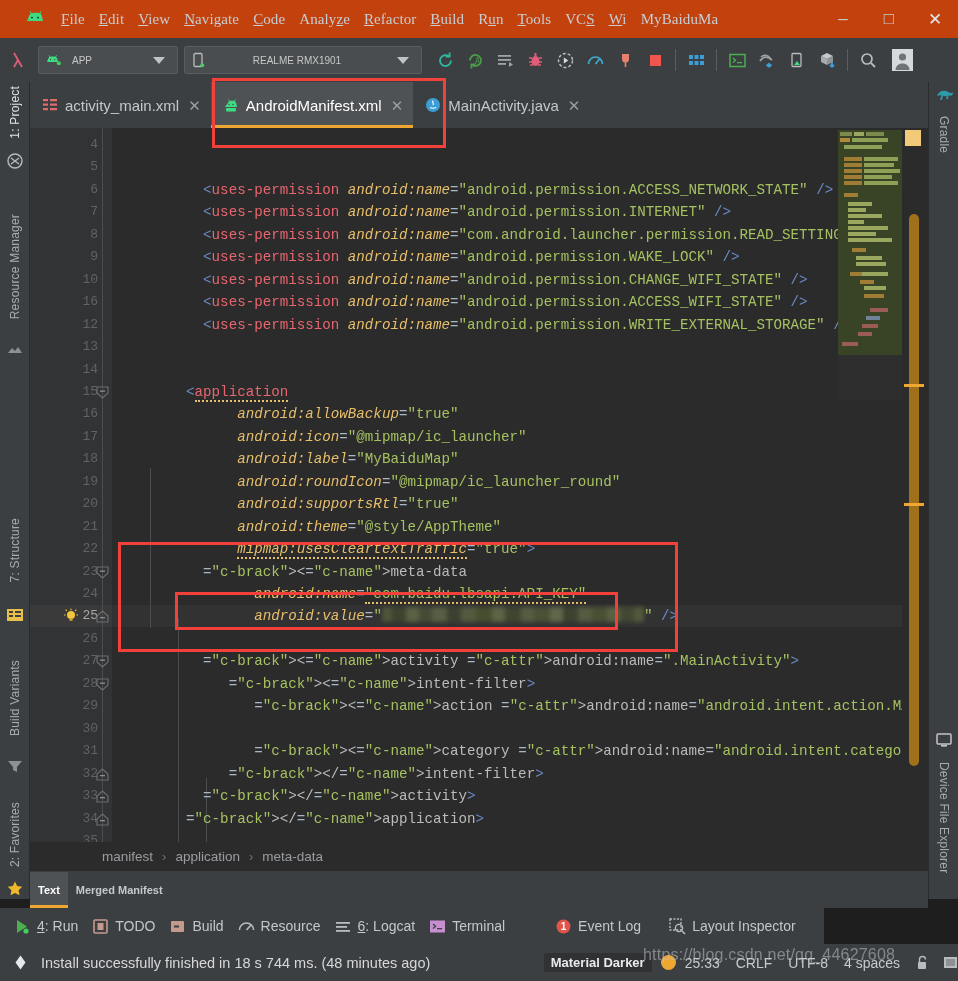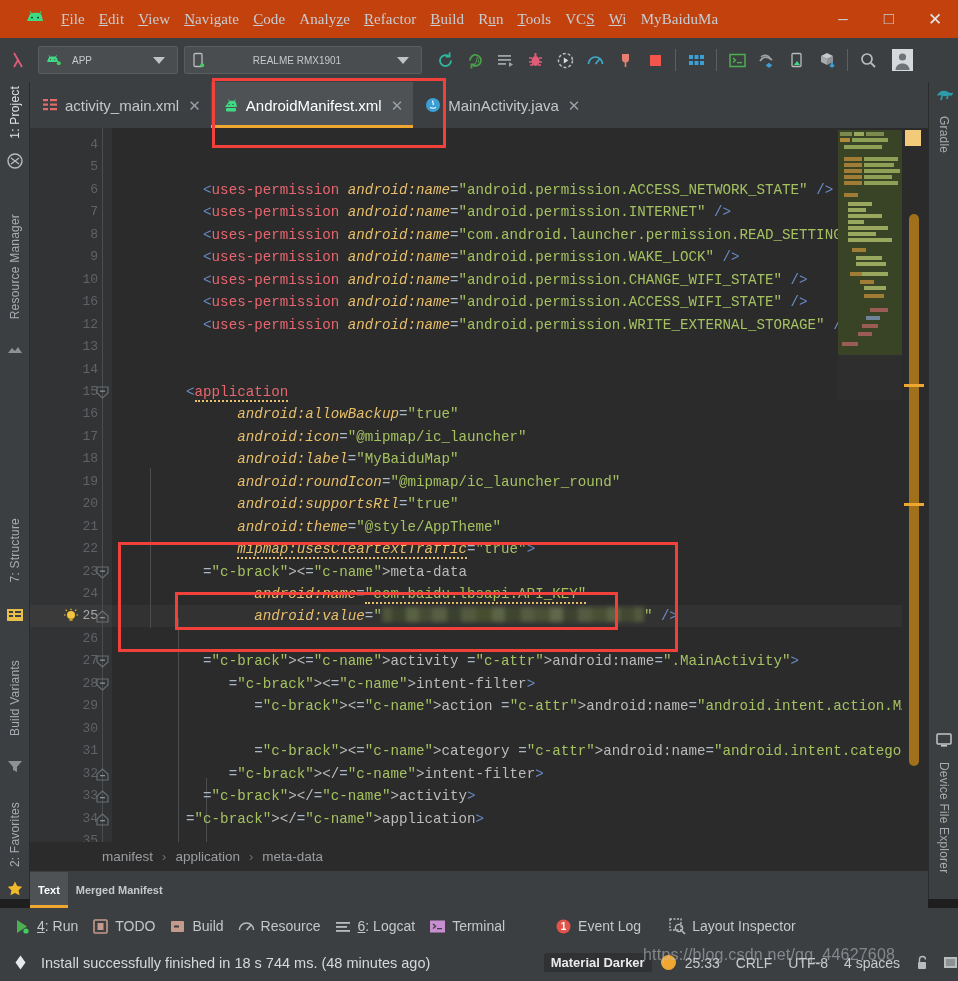--- a/index.html
+++ b/index.html
@@ -155,21 +155,21 @@
     position: absolute; top: 872px; left: 30px; width: 898px; height: 36px;
     background: #3c3f41; display: flex; align-items: stretch;
   }
   .stab { display: flex; align-items: center; padding: 0 8px; position: relative; font-size: 11px; color: #c6c9cc; font-weight: bold;}
   .stab.active { background: #4e5254; color: #ffffff; }
   .stab .sunder { position: absolute; left: 0; right: 0; bottom: 0; height: 3px; background: #f0a732; display: none; }
   .stab.active .sunder { display: block; }
 
   
   .bottombar {
-    position: absolute; top: 908px; left: 0; width: 958px; height: 36px;
+    position: absolute; top: 908px; left: 0; width: 824px; height: 36px;
     background: #3c3f41; display: flex; align-items: center;
   }
   .bw { display: flex; align-items: center; margin-left: 14px; }
   .bw .bicon { width: 17px; height: 17px; margin-right: 6px; flex: 0 0 auto; position: relative;}
   .bw .blbl { font-size: 14px; color: #c4c7ca; white-space: nowrap; }
   .bw .blbl u { text-decoration: underline; }
 
   
   .statusbar {
     position: absolute; top: 944px; left: 0; width: 958px; height: 37px;

